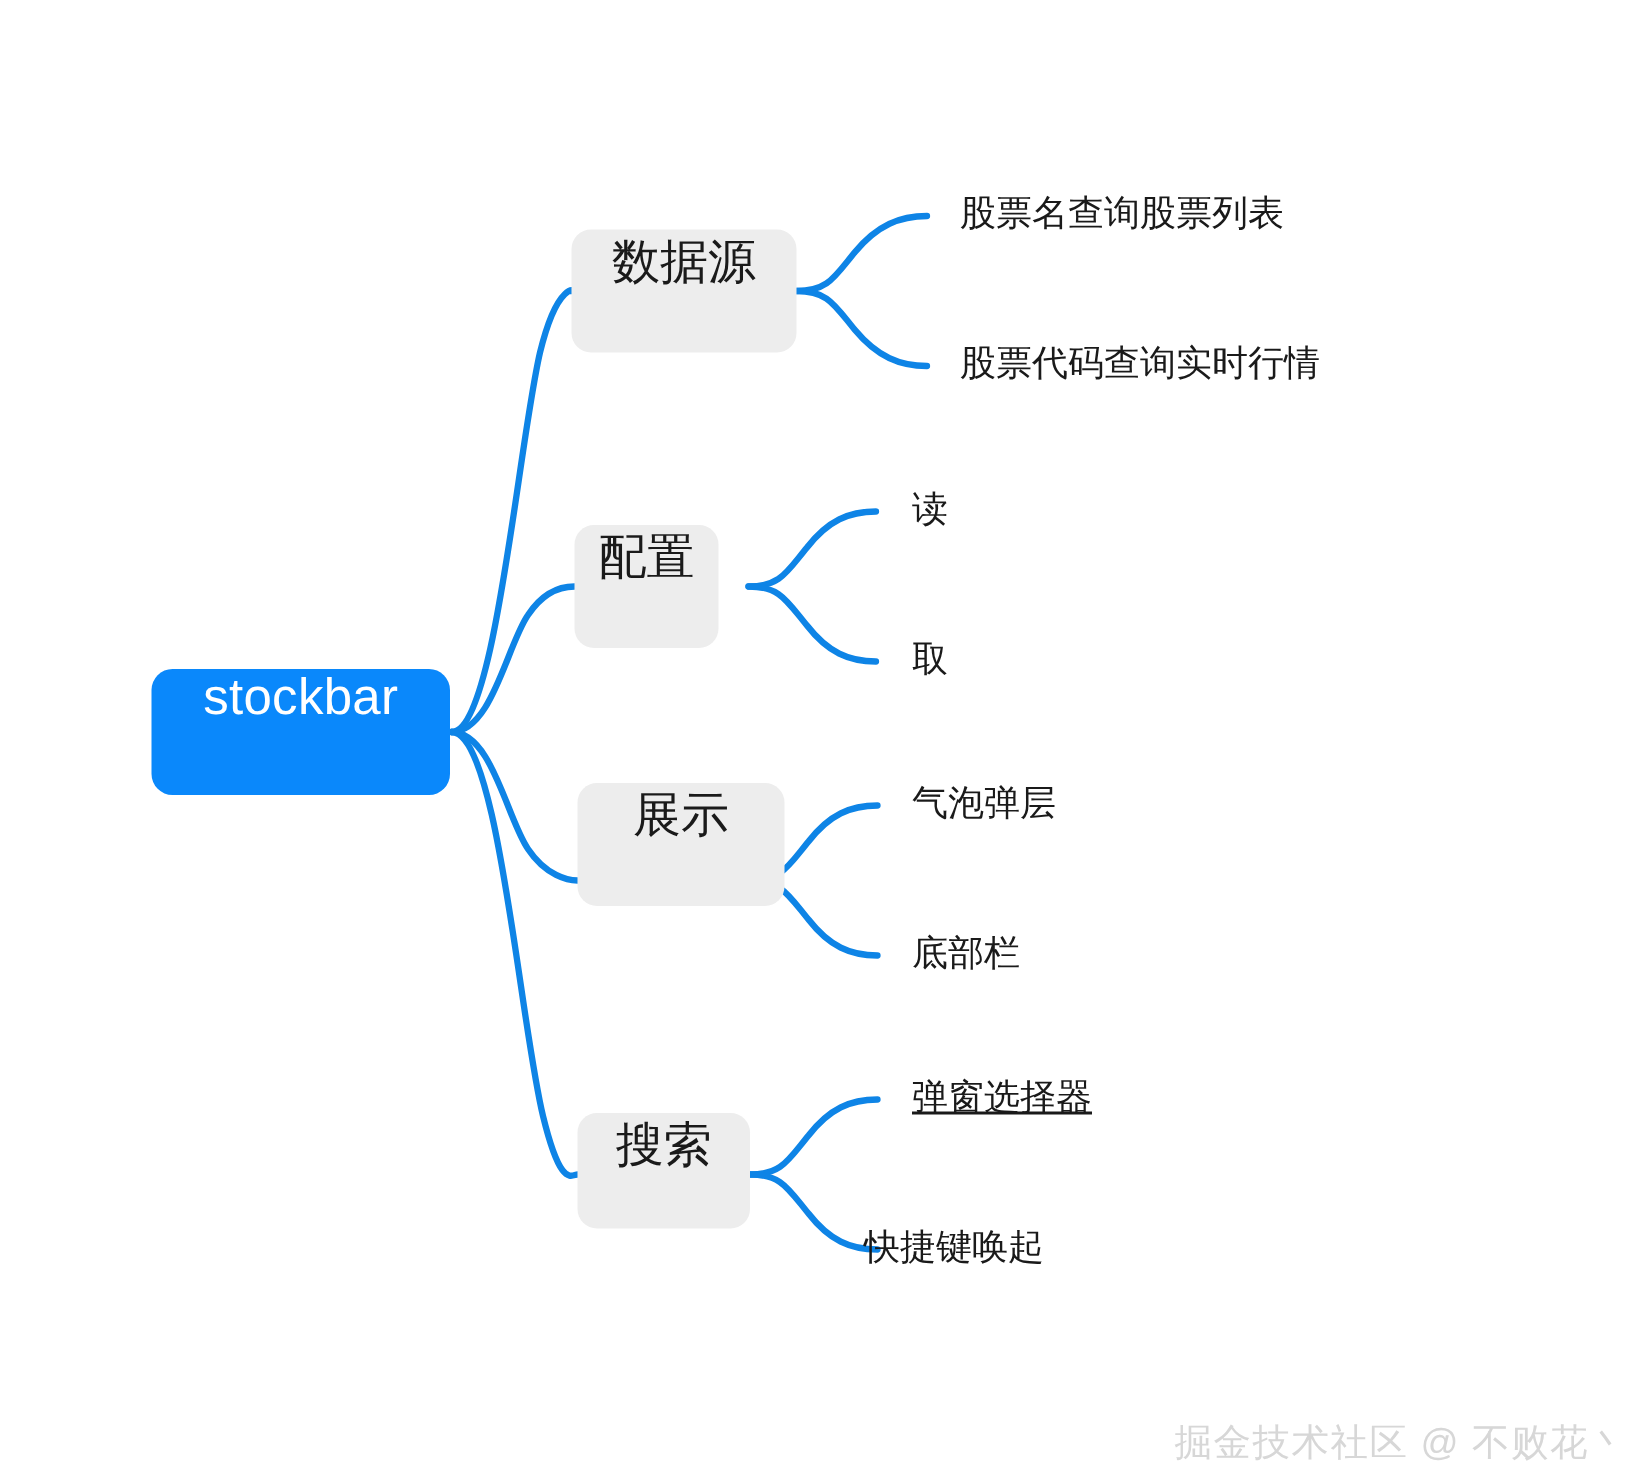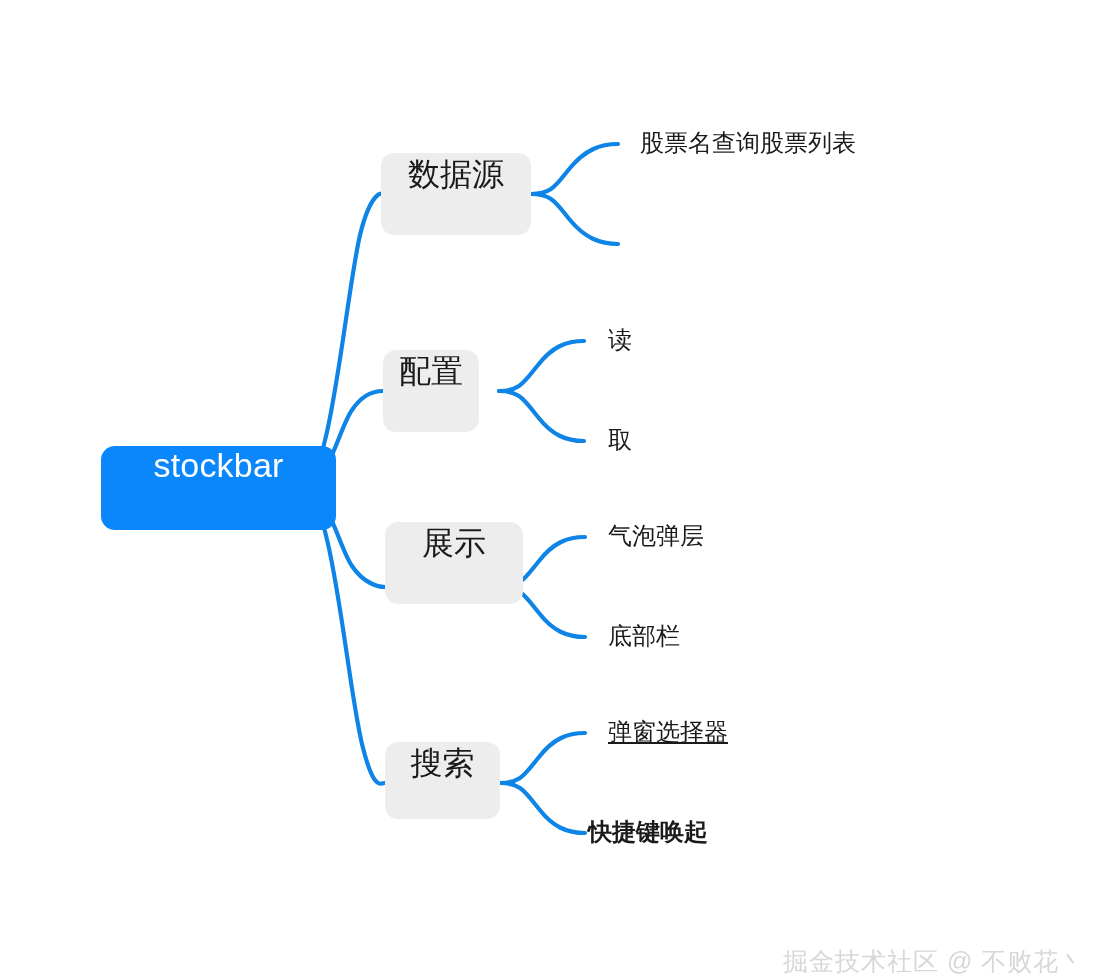--- a/index.html
+++ b/index.html
@@ -91,29 +91,32 @@
       <path d="M499,391 C520,391 524,400 538,417 C552,435 566,441 584,441"></path>
 
       <path d="M500,587 C521,587 525,578 539,561 C553,543 567,537 585,537"></path>
       <path d="M500,587 C521,587 525,596 539,613 C553,631 567,637 585,637"></path>
 
       <path d="M500,783 C521,783 525,774 539,757 C553,739 567,733 585,733"></path>
       <path d="M500,783 C521,783 525,792 539,809 C553,827 567,833 585,833"></path>
     </g>
   </svg>
 
-  <div class="mm-node root-node" style="left:101px; top:446px; width:235px; height:84px;">
+  <div class="mm-node root-node" style="left:101px; top:446px; width:199px; height:84px;">
     <span>stockbar</span>
   </div>
 
   <div class="mm-node branch-node" style="left:381px; top:153px; width:150px; height:82px;">
     <span>数据源</span>
   </div>
   <div class="leaf-label" style="left:640px; top:131px;">
     <span>股票名查询股票列表</span>
+  </div>
+  <div class="leaf-label" style="left:640px; top:231px;">
+    <span>股票代码查询实时行情</span>
   </div>
 
   <div class="mm-node branch-node" style="left:383px; top:350px; width:96px; height:82px;">
     <span>配置</span>
   </div>
   <div class="leaf-label" style="left:608px; top:328px;">
     <span>读</span>
   </div>
   <div class="leaf-label" style="left:608px; top:428px;">
     <span>取</span>
@@ -128,21 +131,21 @@
   <div class="leaf-label" style="left:608px; top:624px;">
     <span>底部栏</span>
   </div>
 
   <div class="mm-node branch-node" style="left:385px; top:742px; width:115px; height:77px;">
     <span>搜索</span>
   </div>
   <div class="leaf-label" style="left:608px; top:720px;text-decoration:underline;">
     <span>弹窗选择器</span>
   </div>
-  <div class="leaf-label" style="left:588px; top:820px;font-weight:bold;">
+  <div class="leaf-label" style="left:576px; top:820px;">
     <span>快捷键唤起</span>
   </div>
 
   <div class="watermark" style="left:783px; top:945px;">
     <span>掘金技术社区 @ 不败花丶</span>
   </div>
 
 </div>
 
 </body></html>

